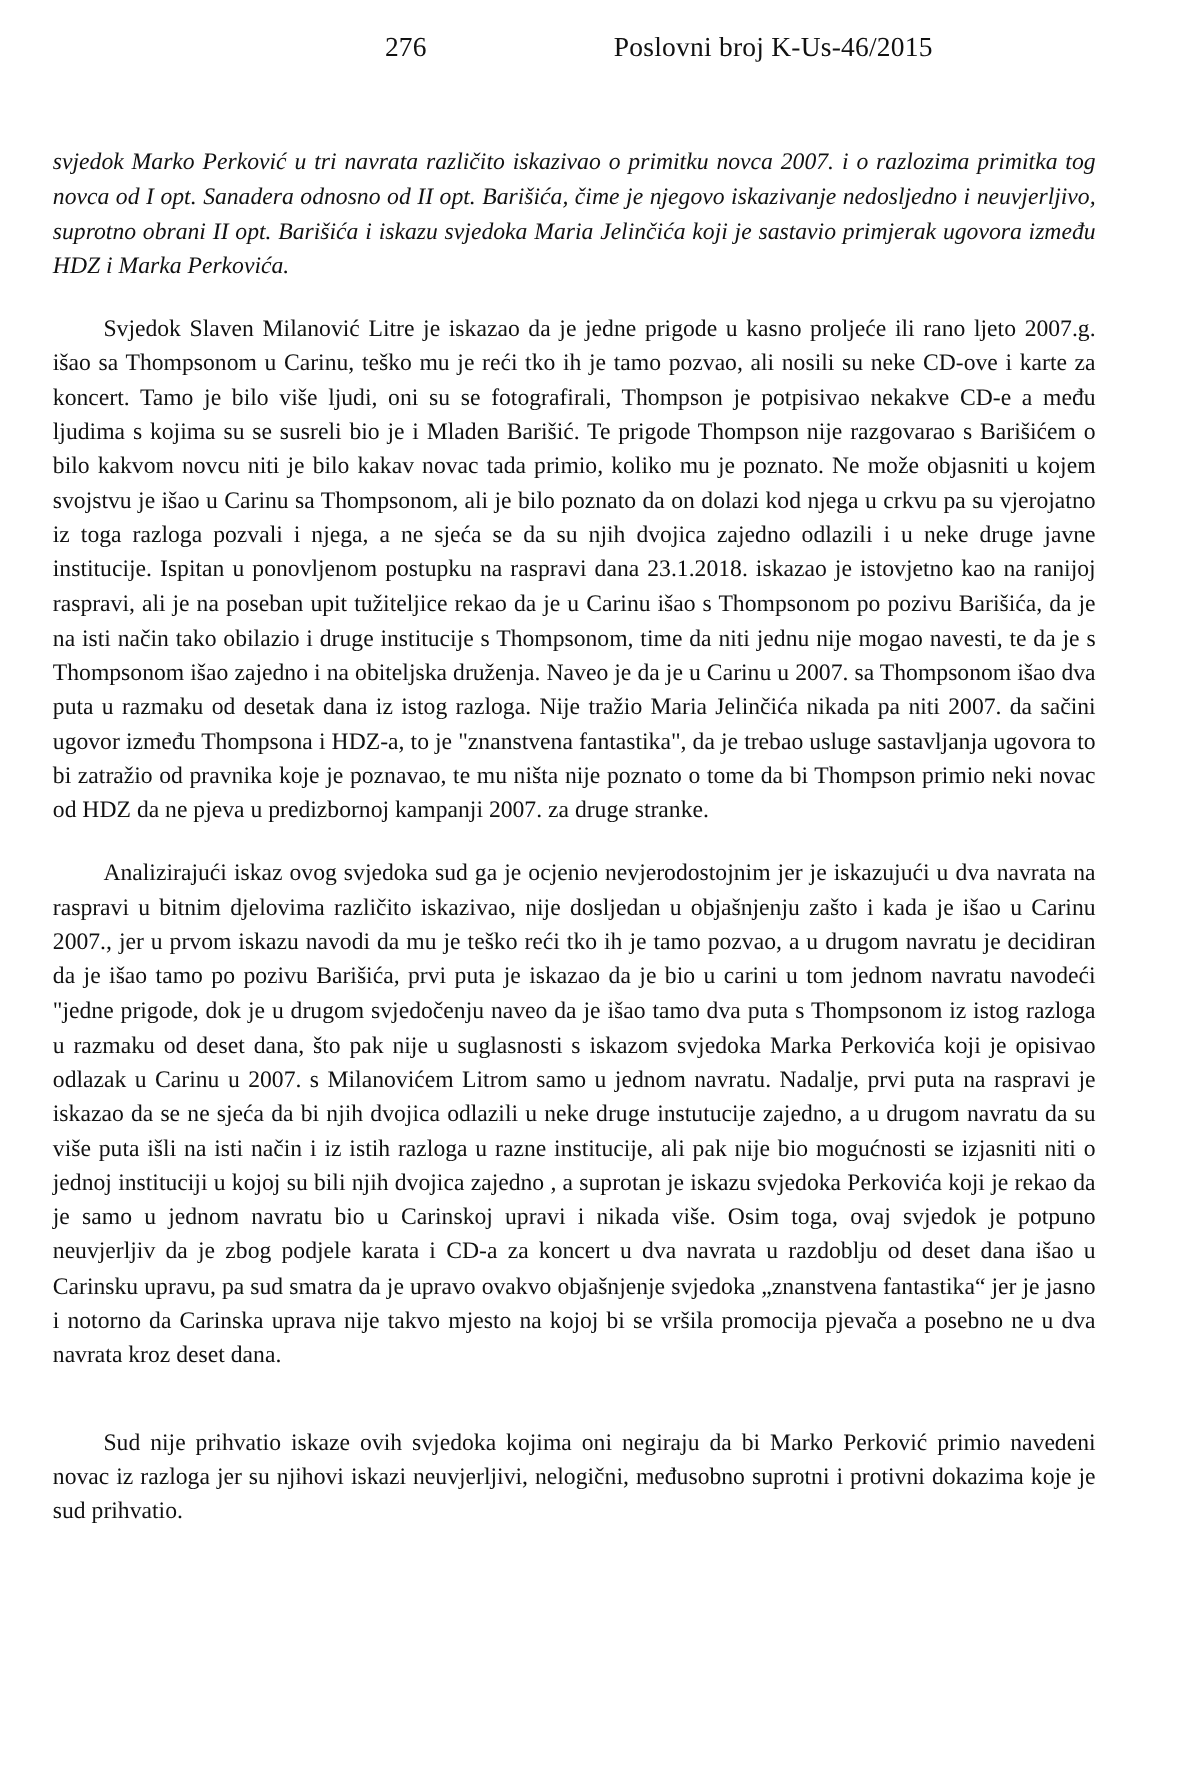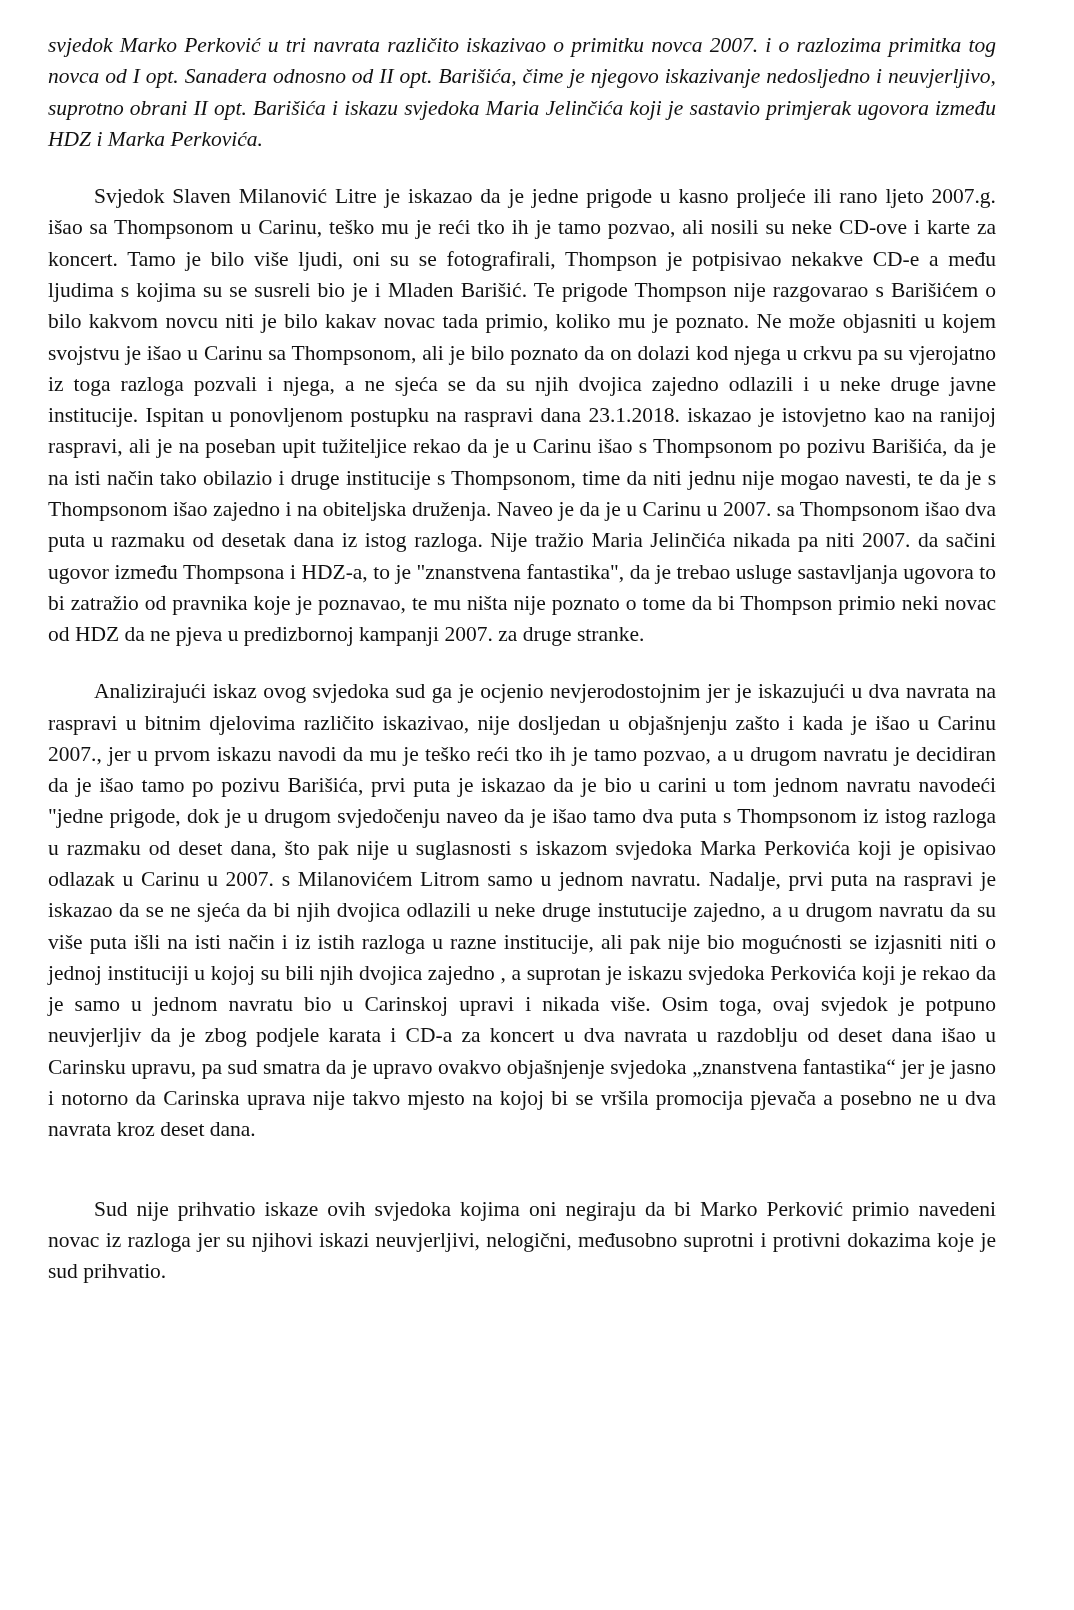--- a/index.html
+++ b/index.html
@@ -54,19 +54,23 @@
   p.p1 { margin-bottom: 26px; font-style: italic; }
   p.p2 { margin-bottom: 26px; }
   p.p3 { margin-bottom: 26px; }
   p.p4 { margin-bottom: 0; margin-top: 48px; }
 </style>
 </head>
 <body>
 
 <div class="page">
 
+  <div class="page-header">
+    <span class="page-number">276</span>
+    <span class="header-case">Poslovni broj K-Us-46/2015</span>
+  </div>
 
   <p class="body-text p1">svjedok Marko Perković u tri navrata različito iskazivao o primitku novca 2007. i o razlozima primitka tog novca od I opt. Sanadera odnosno od II opt. Barišića, čime je njegovo iskazivanje nedosljedno i neuvjerljivo, suprotno obrani II opt. Barišića i iskazu svjedoka Maria Jelinčića koji je sastavio primjerak ugovora između HDZ i Marka Perkovića.</p>
   <p class="body-text indent p2">Svjedok Slaven Milanović Litre je iskazao da je jedne prigode u kasno proljeće ili rano ljeto 2007.g. išao sa Thompsonom u Carinu, teško mu je reći tko ih je tamo pozvao, ali nosili su neke CD-ove i karte za koncert. Tamo je bilo više ljudi, oni su se fotografirali, Thompson je potpisivao nekakve CD-e a među ljudima s kojima su se susreli bio je i Mladen Barišić. Te prigode Thompson nije razgovarao s Barišićem o bilo kakvom novcu niti je bilo kakav novac tada primio, koliko mu je poznato. Ne može objasniti u kojem svojstvu je išao u Carinu sa Thompsonom, ali je bilo poznato da on dolazi kod njega u crkvu pa su vjerojatno iz toga razloga pozvali i njega, a ne sjeća se da su njih dvojica zajedno odlazili i u neke druge javne institucije. Ispitan u ponovljenom postupku na raspravi dana 23.1.2018. iskazao je istovjetno kao na ranijoj raspravi, ali je na poseban upit tužiteljice rekao da je u Carinu išao s Thompsonom po pozivu Barišića, da je na isti način tako obilazio i druge institucije s Thompsonom, time da niti jednu nije mogao navesti, te da je s Thompsonom išao zajedno i na obiteljska druženja. Naveo je da je u Carinu u 2007. sa Thompsonom išao dva puta u razmaku od desetak dana iz istog razloga. Nije tražio Maria Jelinčića nikada pa niti 2007. da sačini ugovor između Thompsona i HDZ-a, to je "znanstvena fantastika", da je trebao usluge sastavljanja ugovora to bi zatražio od pravnika koje je poznavao, te mu ništa nije poznato o tome da bi Thompson primio neki novac od HDZ da ne pjeva u predizbornoj kampanji 2007. za druge stranke.</p>
   <p class="body-text indent p3">Analizirajući iskaz ovog svjedoka sud ga je ocjenio nevjerodostojnim jer je iskazujući u dva navrata na raspravi u bitnim djelovima različito iskazivao, nije dosljedan u objašnjenju zašto i kada je išao u Carinu 2007., jer u prvom iskazu navodi da mu je teško reći tko ih je tamo pozvao, a u drugom navratu je decidiran da je išao tamo po pozivu Barišića, prvi puta je iskazao da je bio u carini u tom jednom navratu navodeći "jedne prigode, dok je u drugom svjedočenju naveo da je išao tamo dva puta s Thompsonom iz istog razloga u razmaku od deset dana, što pak nije u suglasnosti s iskazom svjedoka Marka Perkovića koji je opisivao odlazak u Carinu u 2007. s Milanovićem Litrom samo u jednom navratu. Nadalje, prvi puta na raspravi je iskazao da se ne sjeća da bi njih dvojica odlazili u neke druge instutucije zajedno, a u drugom navratu da su više puta išli na isti način i iz istih razloga u razne institucije, ali pak nije bio mogućnosti se izjasniti niti o jednoj instituciji u kojoj su bili njih dvojica zajedno , a suprotan je iskazu svjedoka Perkovića koji je rekao da je samo u jednom navratu bio u Carinskoj upravi i nikada više. Osim toga, ovaj svjedok je potpuno neuvjerljiv da je zbog podjele karata i CD-a za koncert u dva navrata u razdoblju od deset dana išao u Carinsku upravu, pa sud smatra da je upravo ovakvo objašnjenje svjedoka „znanstvena fantastika“ jer je jasno i notorno da Carinska uprava nije takvo mjesto na kojoj bi se vršila promocija pjevača a posebno ne u dva navrata kroz deset dana.</p>
   <p class="body-text indent p4">Sud nije prihvatio iskaze ovih svjedoka kojima oni negiraju da bi Marko Perković primio navedeni novac iz razloga jer su njihovi iskazi neuvjerljivi, nelogični, međusobno suprotni i protivni dokazima koje je sud prihvatio.</p>
 
 </div>
 
 </body></html>

